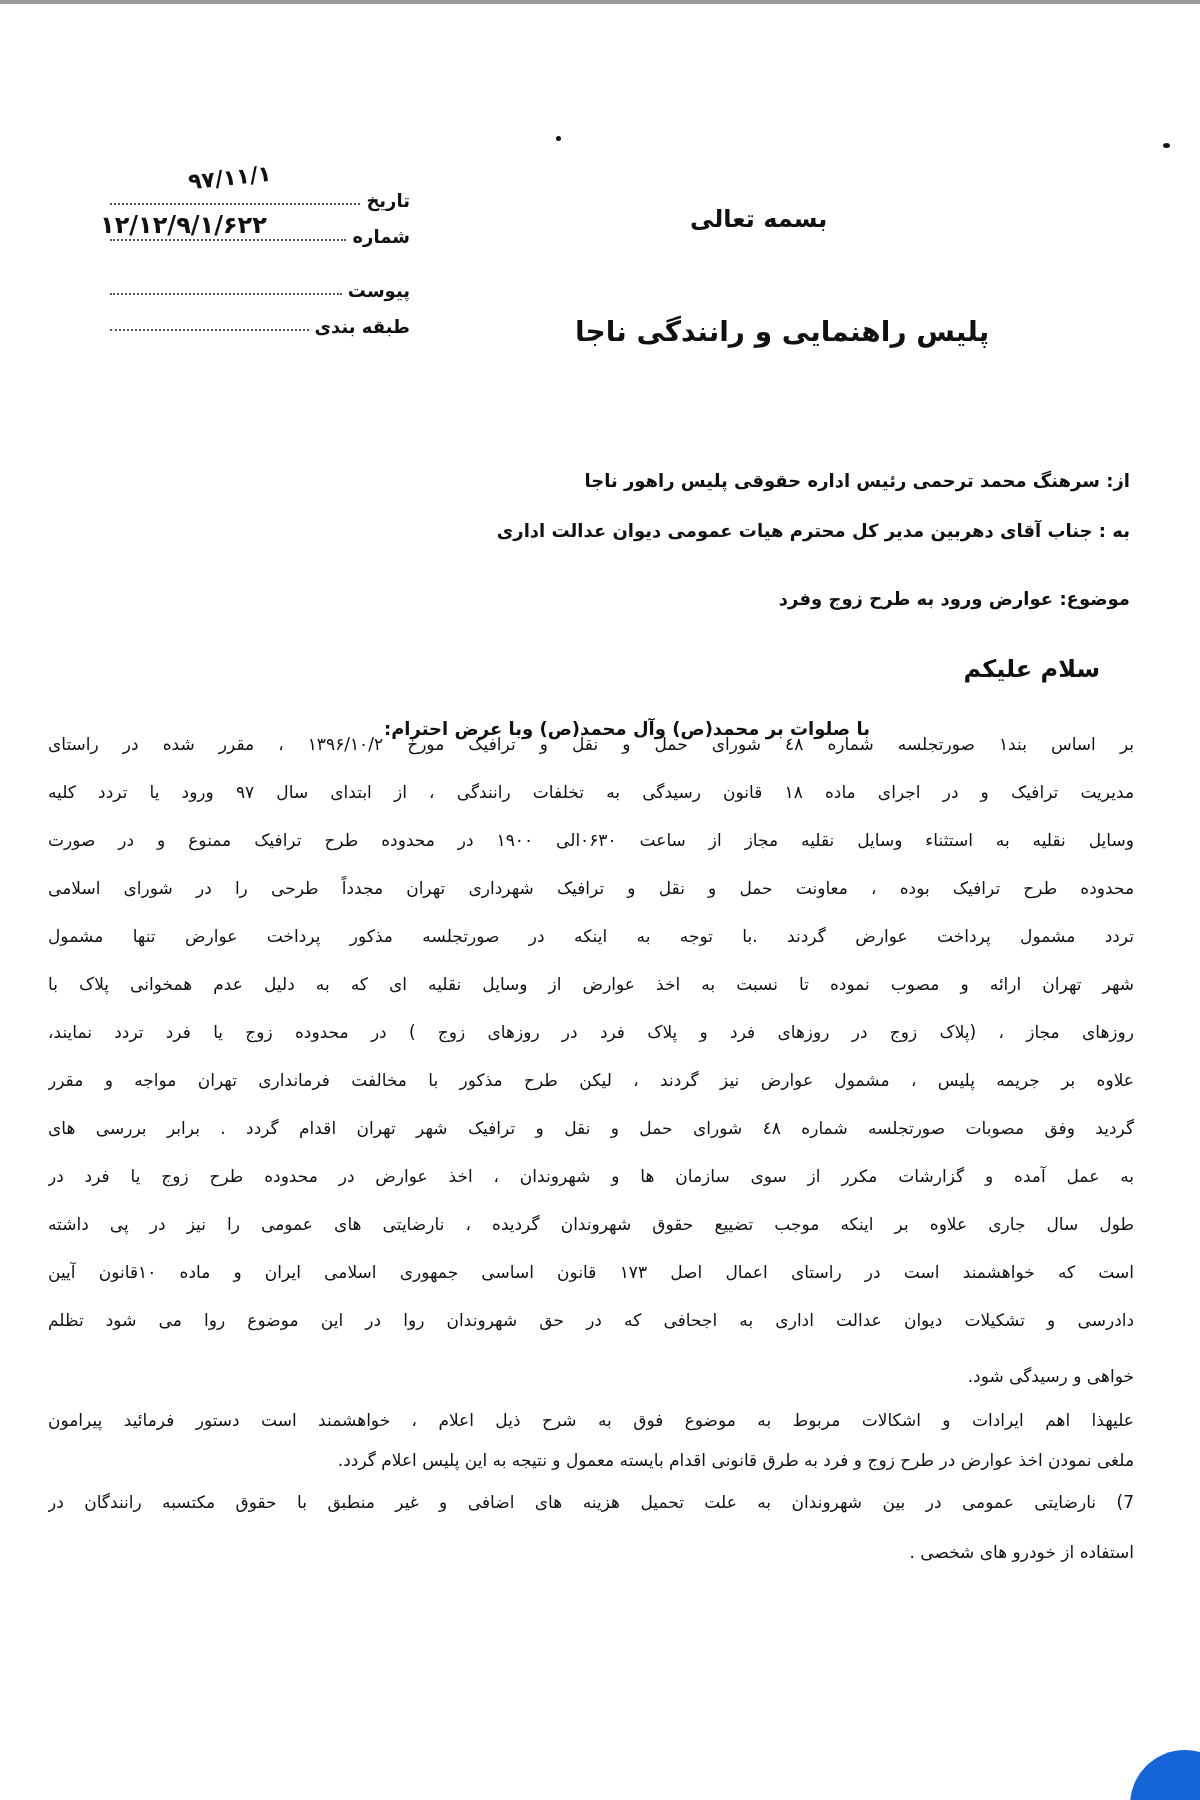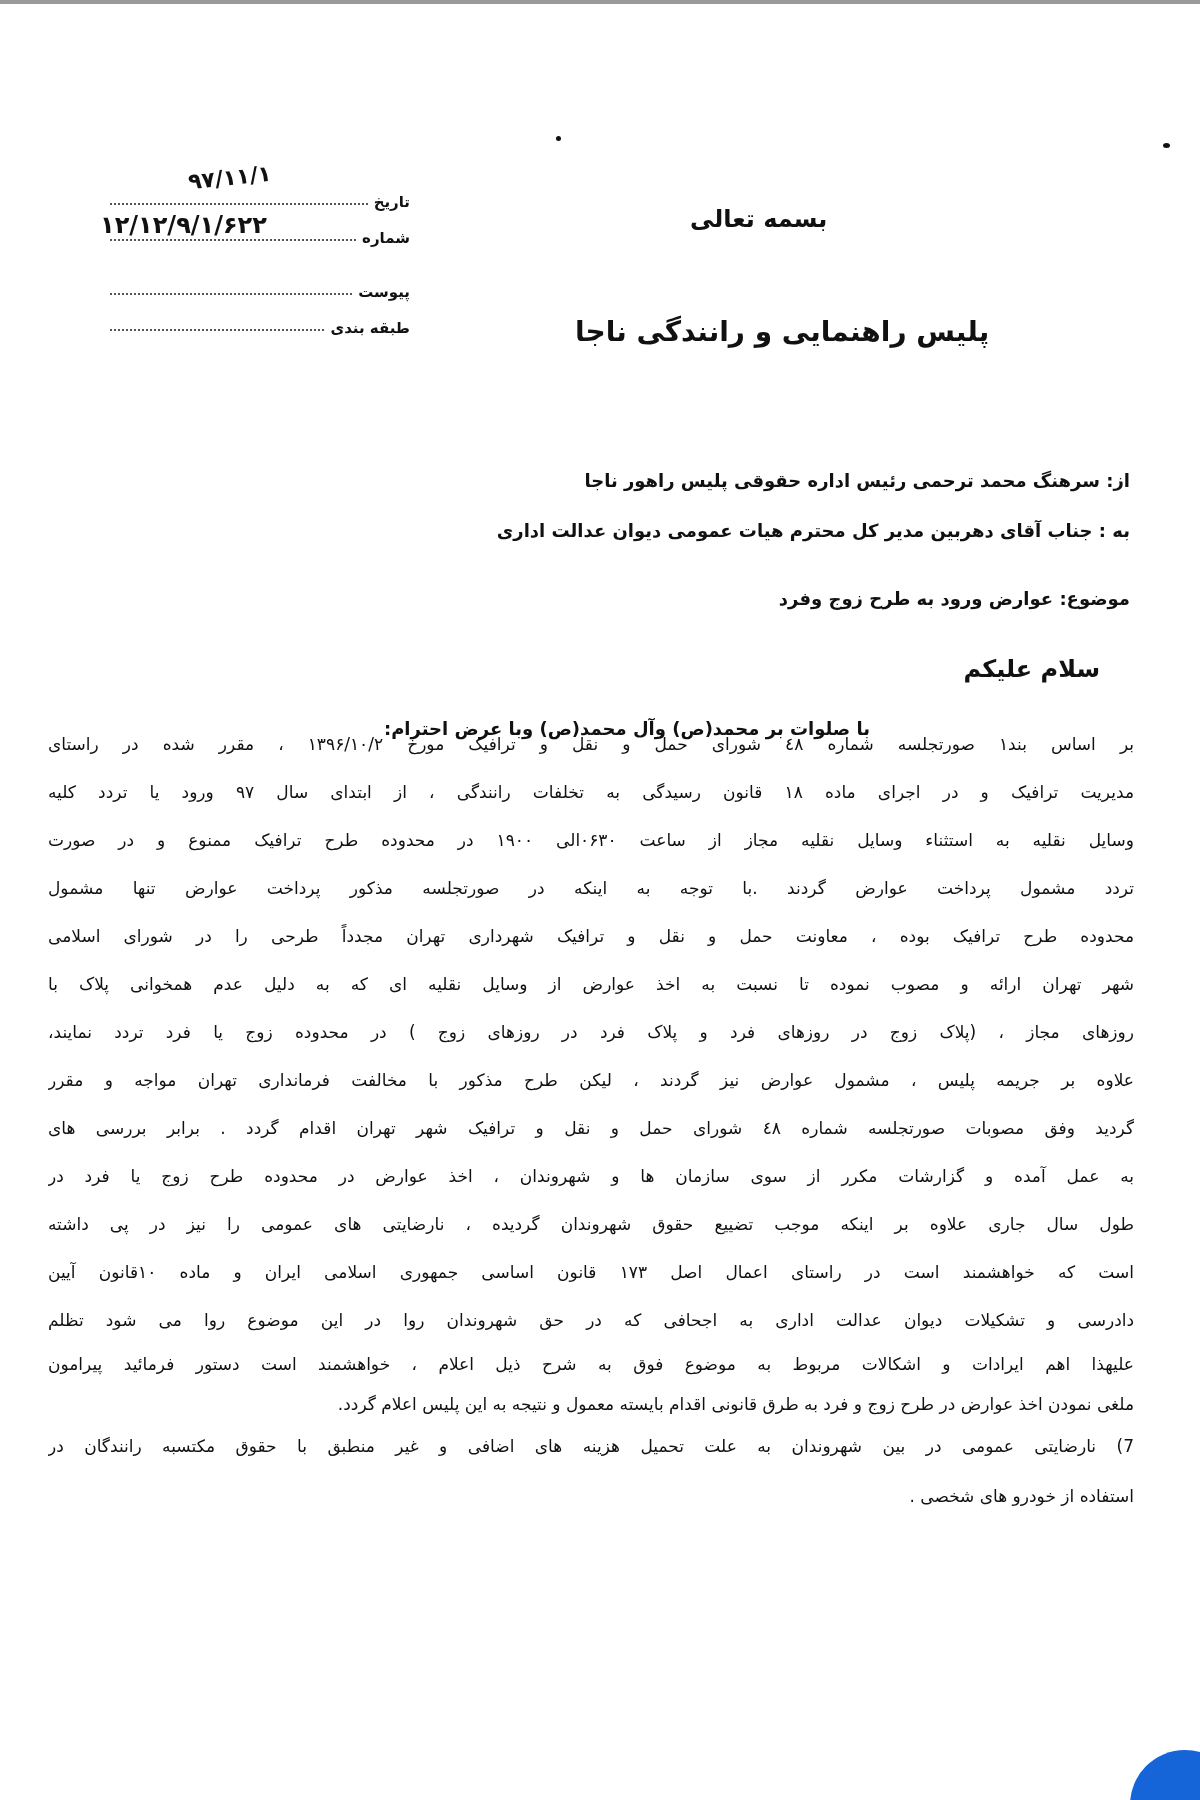--- a/index.html
+++ b/index.html
@@ -38,21 +38,21 @@
       direction: rtl;
     }
     .meta-row {
       display: flex;
       flex-direction: row;
       align-items: flex-end;
       height: 36px;
       position: relative;
     }
     .meta-label {
-      font-size: 15px;
+      font-size: 18px;
       font-weight: bold;
       white-space: nowrap;
       padding-left: 6px;
       font-family: "DejaVu Sans", sans-serif;
     }
     .meta-line {
       flex: 1;
       border-bottom: 2px dotted #555;
       height: 10px;
       margin-bottom: 6px;
@@ -191,29 +191,30 @@
 <div class="addr to">به : جناب آقای دهربین مدیر کل محترم هیات عمومی دیوان عدالت اداری</div>
 <div class="addr subject">موضوع: عوارض ورود به طرح زوج وفرد</div>
 <div class="addr greeting">سلام علیکم</div>
 
 <div class="salutation">با صلوات بر محمد(ص) وآل محمد(ص) وبا عرض احترام:</div>
 
 <div class="body-text">
   <div class="body-line">بر اساس بند۱ صورتجلسه شماره ٤٨ شورای حمل و نقل و ترافیک مورخ ۱۳۹۶/۱۰/۲ ، مقرر شده در راستای</div>
   <div class="body-line">مدیریت ترافیک و در اجرای ماده ۱۸ قانون رسیدگی به تخلفات رانندگی ، از ابتدای سال ۹۷ ورود یا تردد کلیه</div>
   <div class="body-line">وسایل نقلیه به استثناء وسایل نقلیه مجاز از ساعت ۰۶۳۰الی ۱۹۰۰ در محدوده طرح ترافیک ممنوع و در صورت</div>
+  <div class="body-line">محدوده طرح ترافیک بوده ، معاونت حمل و نقل و ترافیک شهرداری تهران مجدداً طرحی را در شورای اسلامی</div>
   <div class="body-line">تردد مشمول پرداخت عوارض گردند .با توجه به اینکه در صورتجلسه مذکور پرداخت عوارض تنها مشمول</div>
-  <div class="body-line">محدوده طرح ترافیک بوده ، معاونت حمل و نقل و ترافیک شهرداری تهران مجدداً طرحی را در شورای اسلامی</div>
   <div class="body-line">شهر تهران ارائه و مصوب نموده تا نسبت به اخذ عوارض از وسایل نقلیه ای که به دلیل عدم همخوانی پلاک با</div>
   <div class="body-line">روزهای مجاز ، (پلاک زوج در روزهای فرد و پلاک فرد در روزهای زوج ) در محدوده زوج یا فرد تردد نمایند،</div>
   <div class="body-line">علاوه بر جریمه پلیس ، مشمول عوارض نیز گردند ، لیکن طرح مذکور با مخالفت فرمانداری تهران مواجه و مقرر</div>
   <div class="body-line">گردید وفق مصوبات صورتجلسه شماره ٤٨ شورای حمل و نقل و ترافیک شهر تهران اقدام گردد . برابر بررسی های</div>
   <div class="body-line">به عمل آمده و گزارشات مکرر از سوی سازمان ها و شهروندان ، اخذ عوارض در محدوده طرح زوج یا فرد در</div>
   <div class="body-line">طول سال جاری علاوه بر اینکه موجب تضییع حقوق شهروندان گردیده ، نارضایتی های عمومی را نیز در پی داشته</div>
   <div class="body-line">است که خواهشمند است در راستای اعمال اصل ۱۷۳ قانون اساسی جمهوری اسلامی ایران و ماده ۱۰قانون آیین</div>
   <div class="body-line">دادرسی و تشکیلات دیوان عدالت اداری به اجحافی که در حق شهروندان روا در این موضوع روا می شود تظلم</div>
+  <div class="body-line last" style="margin-top:8px">خواهی و رسیدگی شود.</div>
   <div class="body-line" style="height:40px;line-height:40px">علیهذا اهم ایرادات و اشکالات مربوط به موضوع فوق به شرح ذیل اعلام ، خواهشمند است دستور فرمائید پیرامون</div>
   <div class="body-line last" style="height:40px;line-height:40px">ملغی نمودن اخذ عوارض در طرح زوج و فرد به طرق قانونی اقدام بایسته معمول و نتیجه به این پلیس اعلام گردد.</div>
   <div class="body-line" style="height:44px;line-height:44px">7) نارضایتی عمومی در بین شهروندان به علت تحمیل هزینه های اضافی و غیر منطبق با حقوق مکتسبه رانندگان در</div>
   <div class="body-line last" style="height:56px;line-height:56px">استفاده از خودرو های شخصی .</div>
 </div>
 
 <div class="blue-arc"></div>
 
 </body></html>

